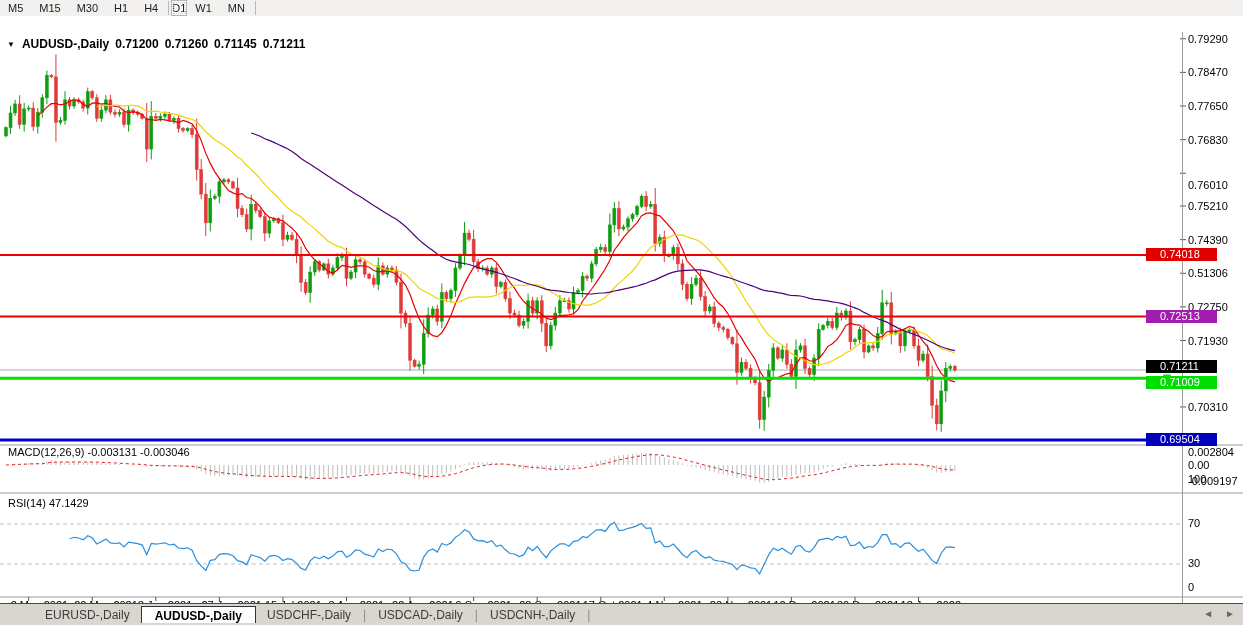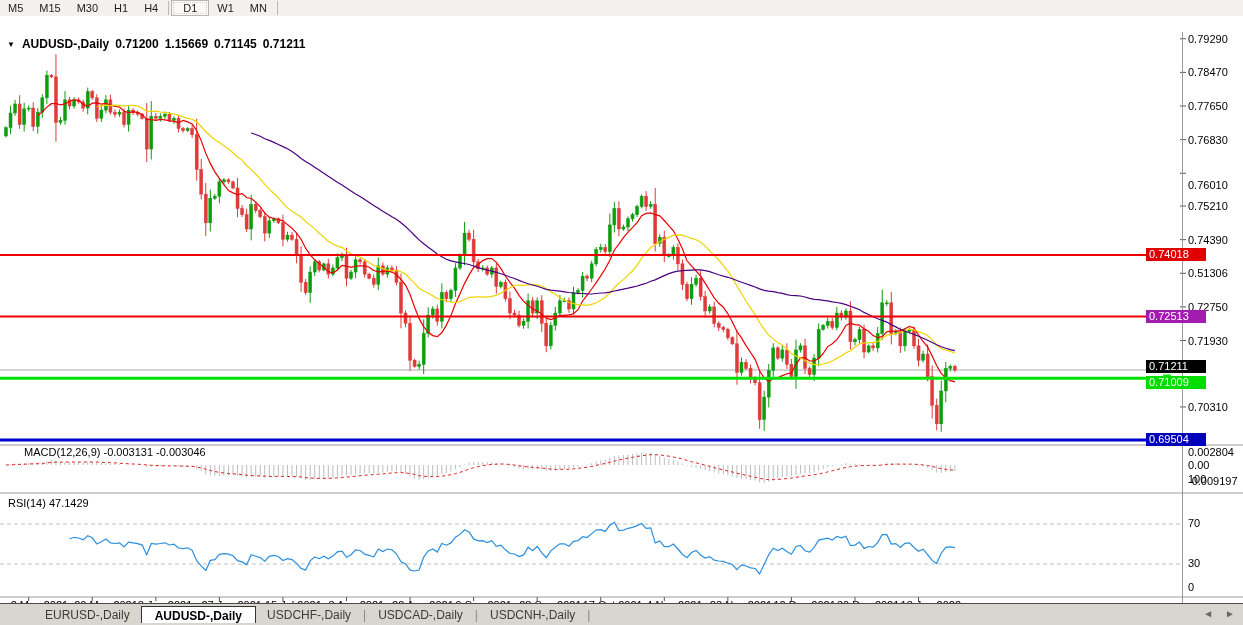--- a/index.html
+++ b/index.html
@@ -10,36 +10,36 @@
   }
   
   .toolbar{
     position:absolute;top:0;left:0;right:0;height:16px;
     background:#f2f1ef;border-bottom:6px solid #a21caf;
     display:flex;align-items:center;font-size:11px;color:#222;
   }
   .tf-btn{padding:0 8px;height:16px;line-height:16px;cursor:default;}
   .tf-btn.active{
     background:#fbfaf8;border:1px solid #b6b6b6;height:14px;line-height:14px;
-    outline:1px dotted #cfcfcf;outline-offset:-3px;padding:0 11px;
+    outline:1px dotted #cfcfcf;outline-offset:-3px;padding:0 0;
   }
   .tf-sep{width:1px;height:14px;background:#b9b9b9;margin:0 2px;}
   
   .chart-surface{position:absolute;top:16px;left:0;width:1243px;height:586px;background:#fff;}
   svg{position:absolute;top:0;left:0;}
   .axis-vline{position:absolute;left:1182px;top:16px;height:586px;width:0;border-left:1px solid #9a9a9a;}
   .header-line{
     position:absolute;top:21px;left:7px;font-size:12px;font-weight:700;color:#000;
     display:flex;align-items:center;gap:6px;white-space:nowrap;
   }
   .header-line .tri{font-size:8px;font-weight:400;color:#000;margin-right:1px;}
   .price-tick{position:absolute;left:1188px;font-size:11px;color:#000;white-space:nowrap;}
   .price-label-box{
     position:absolute;left:1146px;width:57px;height:13px;line-height:13px;
-    font-size:11px;padding-left:3px;white-space:nowrap;
+    font-size:11px;padding-left:14px;white-space:nowrap;
   }
   .pane-label{position:absolute;left:8px;font-size:11px;color:#000;white-space:nowrap;}
   .ind-scale{position:absolute;left:1188px;font-size:11px;color:#000;white-space:nowrap;}
   .date-label{position:absolute;top:583px;font-size:11px;color:#000;white-space:nowrap;}
   
   .tabbar{
     position:absolute;left:0;bottom:0;width:1243px;height:22px;
     background:#d9d6cf;border-top:1px solid #4a4a4a;
     display:flex;align-items:center;padding-left:34px;box-sizing:border-box;
     font-size:12px;color:#3c3c3c;
@@ -748,21 +748,21 @@
       <line x1="727.86" y1="581" x2="727.86" y2="585" stroke="#555"></line>
       <line x1="791.42" y1="581" x2="791.42" y2="585" stroke="#555"></line>
       <line x1="854.98" y1="581" x2="854.98" y2="585" stroke="#555"></line>
       <line x1="918.54" y1="581" x2="918.54" y2="585" stroke="#555"></line>
     </svg>
 
   <div class="header-line">
     <span class="tri">▼</span>
     <span>AUDUSD-,Daily</span>
     <span>0.71200</span>
-    <span>1.15669</span>
+    <span>0.71260</span>
     <span>0.71145</span>
     <span>0.71211</span>
   </div>
 
   <div class="axis-vline"></div>
 
   <div id="price-axis">
       <div class="price-tick" style="top: 16.761px;">0.79290</div>
       <div class="price-tick" style="top: 50.381px;">0.78470</div>
       <div class="price-tick" style="top: 84.001px;">0.77650</div>
@@ -776,21 +776,21 @@
       <div class="price-tick" style="top: 384.941px;">0.70310</div>
     </div>
   <div id="price-labels">
       <div class="price-label-box" style="top: 232.413px; background: rgb(224, 0, 0); color: rgb(255, 255, 255);">0.74018</div>
       <div class="price-label-box" style="top: 294.118px; background: #a21caf; color: rgb(255, 255, 255);">0.72513</div>
       <div class="price-label-box" style="top: 343.5px; background: rgb(0, 0, 0); color: rgb(255, 255, 255);">0.71211</div>
       <div class="price-label-box" style="top: 359.782px; background: rgb(0, 221, 0); color: rgb(255, 255, 255);">0.71009</div>
       <div class="price-label-box" style="top: 417.487px; background: rgb(0, 0, 187); color: rgb(255, 255, 255);">0.69504</div>
     </div>
 
-  <div class="pane-label" style="top:430px;margin-left:16px;">MACD(12,26,9) -0.003131 -0.003046</div>
+  <div class="pane-label" style="top:430px;">MACD(12,26,9) -0.003131 -0.003046</div>
   <div class="pane-label" style="top:481px;">RSI(14) 47.1429</div>
   <div id="ind-scales">
       <div class="ind-scale" style="top: 430px;">0.002804</div>
       <div class="ind-scale" style="top: 443px; text-align: center;">0.00</div>
       <div class="ind-scale" style="top: 459px;">-0.009197</div>
       <div class="ind-scale" style="top: 457px;">100</div>
       <div class="ind-scale" style="top: 501px;">70</div>
       <div class="ind-scale" style="top: 541px;">30</div>
       <div class="ind-scale" style="top: 565px;">0</div>
     </div>

